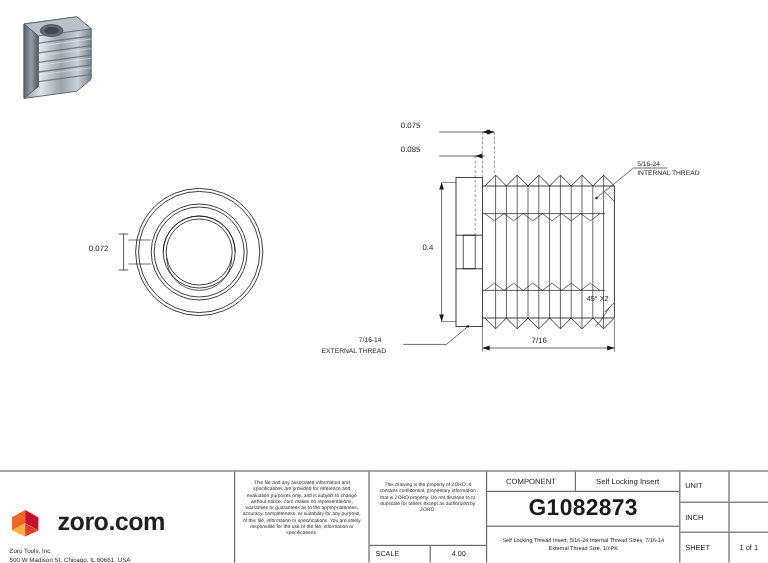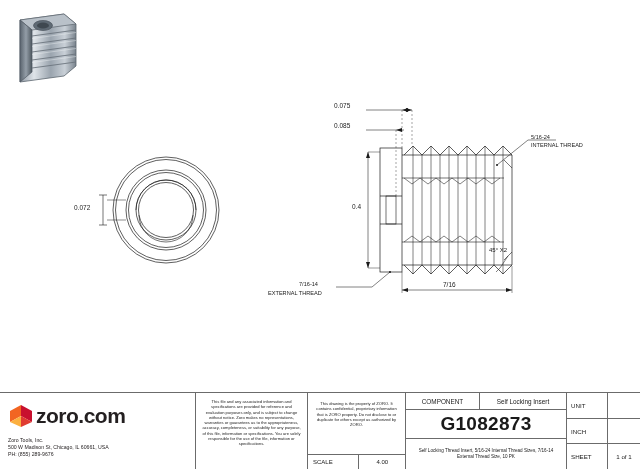--- a/index.html
+++ b/index.html
@@ -19,21 +19,21 @@
   .dimtext.t7{font-size:6px;}
   .lbl{position:absolute;font-size:5.6px;line-height:7px;color:#222;white-space:nowrap;}
 
   
   .titleblock{position:absolute;left:0;top:392px;width:640px;height:77px;
               border-top:1px solid #6b6b6b;box-sizing:border-box;background:#fff;}
   .tb-row{display:flex;height:100%;}
 
   .tb-brand{width:196px;box-sizing:border-box;padding:10px 8px 0 8px;position:relative;
             border-right:1px solid #6b6b6b;}
-  .zoro-line{display:flex;align-items:center;gap:2px;}
+  .zoro-line{display:flex;align-items:center;gap:14px;margin-top:20px;}
   .zoro-mark{width:26px;height:26px;position:relative;}
   .zoro-word{font-size:21px;font-weight:bold;letter-spacing:-0.5px;color:#231f20;}
   .zoro-word .dot{color:#231f20;}
   .zoro-addr{margin-top:8px;font-size:5.2px;line-height:7px;color:#231f20;}
 
   .tb-legal{width:112px;box-sizing:border-box;border-right:1px solid #6b6b6b;
             padding:6px 6px 4px 6px;}
   .tb-legal p{margin:0;font-size:4.1px;line-height:5.3px;text-align:center;color:#222;}
 
   .tb-conf{width:98px;box-sizing:border-box;border-right:1px solid #6b6b6b;

